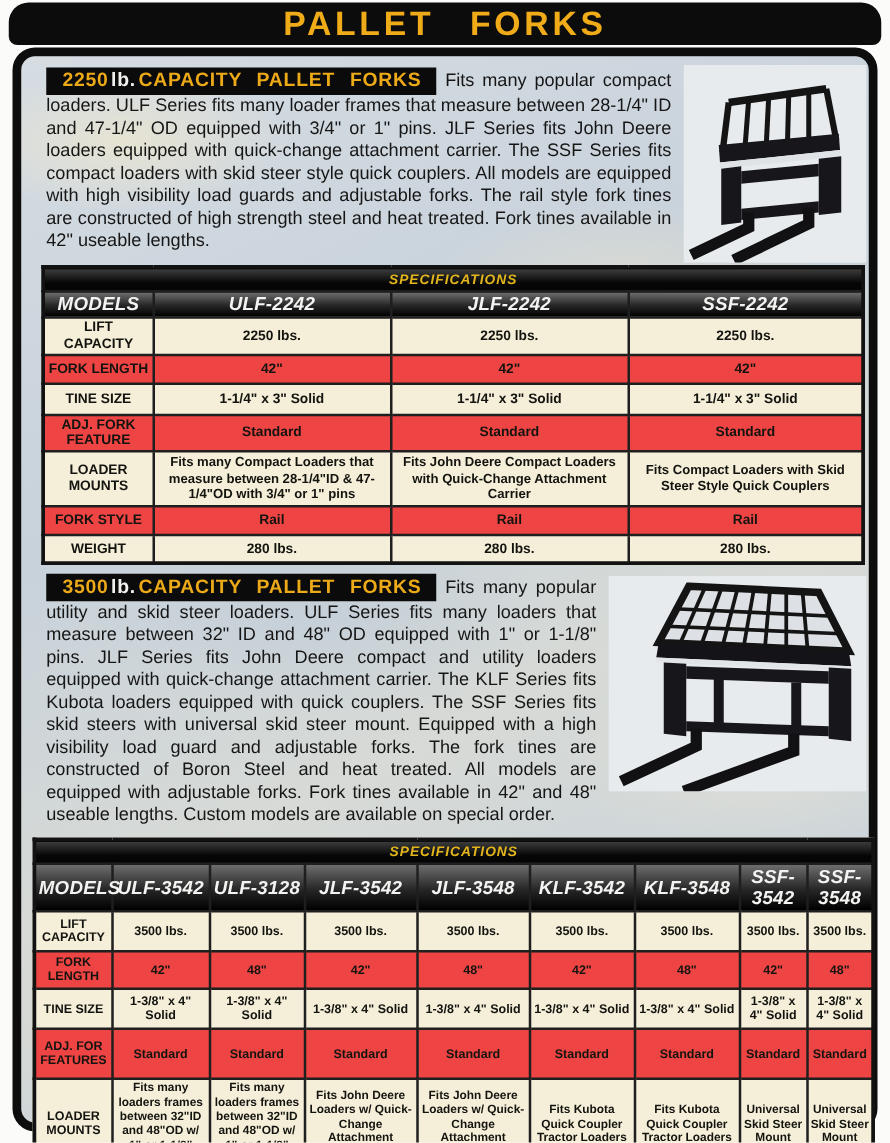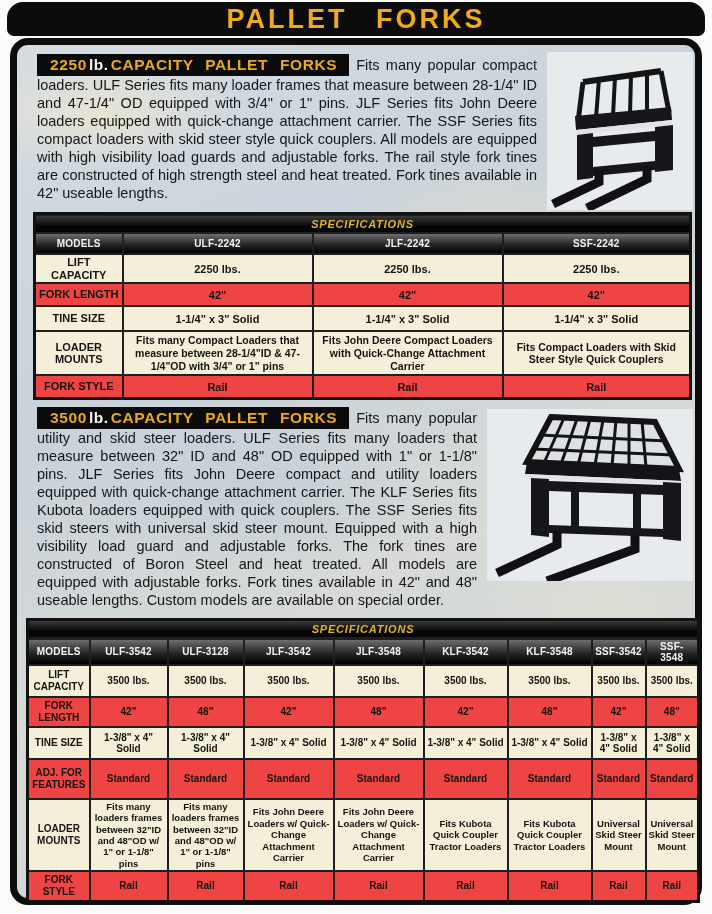--- a/index.html
+++ b/index.html
@@ -65,21 +65,21 @@
   }
   .t1 td { font-size:11px; }
   .t2 td { font-size:10px; }
   tr.spec-title td {
     background:linear-gradient(180deg,#3c3c3c 0%,#050505 65%);
     color:#e2b51c; font-style:italic; font-size:11px;
     letter-spacing:.8px; height:17px; padding:0;
   }
   tr.models td {
     background:linear-gradient(180deg,#6d6d6d 0%,#262626 55%,#000 100%);
-    color:#f3f3f1; font-size:10px; letter-spacing:.2px;
+    color:#f3f3f1; font-size:15px; letter-spacing:.2px;font-style:italic;
   }
   tr.models td.lbl { color:#f3f3f1; }
   td.lbl { text-align:left; padding-left:5px; line-height:1.15; }
   tr.cream td { background:#f5efda; }
   tr.blue  td { background:#ef4444; }
   .t1 td.long { font-size:10.5px; line-height:1.2; }
   .t2 td.long { font-size:9.5px;  line-height:1.2; }
   .t1 tr.models { height:21px; }
   .t1 tr.h23 { height:23px; } .t1 tr.h25 { height:25px; }
   .t1 tr.h29 { height:29px; } .t1 tr.h44 { height:44px; }
@@ -150,31 +150,43 @@
       <td>42"</td>
       <td>42"</td>
       <td>42"</td>
     </tr>
     <tr class="cream h25">
       <td class="lbl">TINE SIZE</td>
       <td>1-1/4" x 3" Solid</td>
       <td>1-1/4" x 3" Solid</td>
       <td>1-1/4" x 3" Solid</td>
     </tr>
+    <tr class="blue h29">
+      <td class="lbl">ADJ. FORK FEATURE</td>
+      <td>Standard</td>
+      <td>Standard</td>
+      <td>Standard</td>
+    </tr>
     <tr class="cream h44">
       <td class="lbl">LOADER MOUNTS</td>
       <td class="long">Fits many Compact Loaders that measure  between 28-1/4"ID &amp; 47-1/4"OD with 3/4" or 1" pins</td>
       <td class="long">Fits John Deere Compact Loaders with Quick-Change Attachment Carrier</td>
       <td class="long">Fits Compact Loaders with Skid Steer Style Quick Couplers</td>
     </tr>
     <tr class="blue h23">
       <td class="lbl">FORK STYLE</td>
       <td>Rail</td>
       <td>Rail</td>
       <td>Rail</td>
+    </tr>
+    <tr class="cream h23">
+      <td class="lbl">WEIGHT</td>
+      <td>280 lbs.</td>
+      <td>280 lbs.</td>
+      <td>280 lbs.</td>
     </tr>
   </tbody>
     </table>
 
   <div class="sec sec2">
     <svg class="photo p2" viewBox="0 0 206 172">
       <rect x="0" y="0" width="206" height="172" fill="#e8ebee"></rect>
       <polygon points="64,8 168,13 192,60 40,53" fill="#dde1e5" stroke="#141414" stroke-width="6"></polygon>
       <g stroke="#141414" stroke-width="3" fill="none">
         <path d="M77 9 L57 54"></path>

